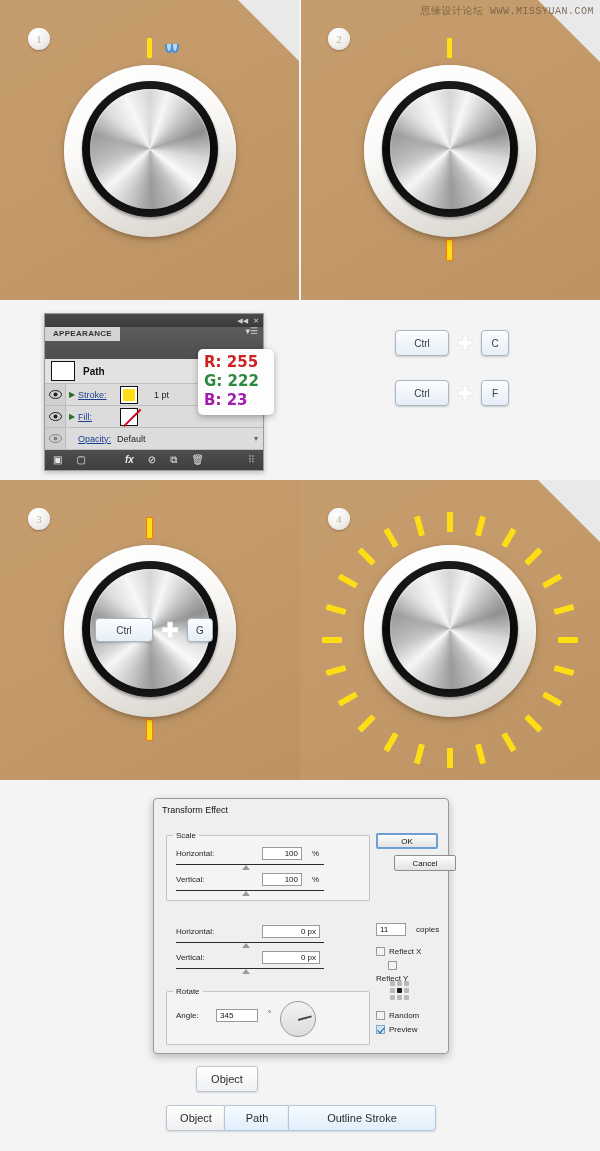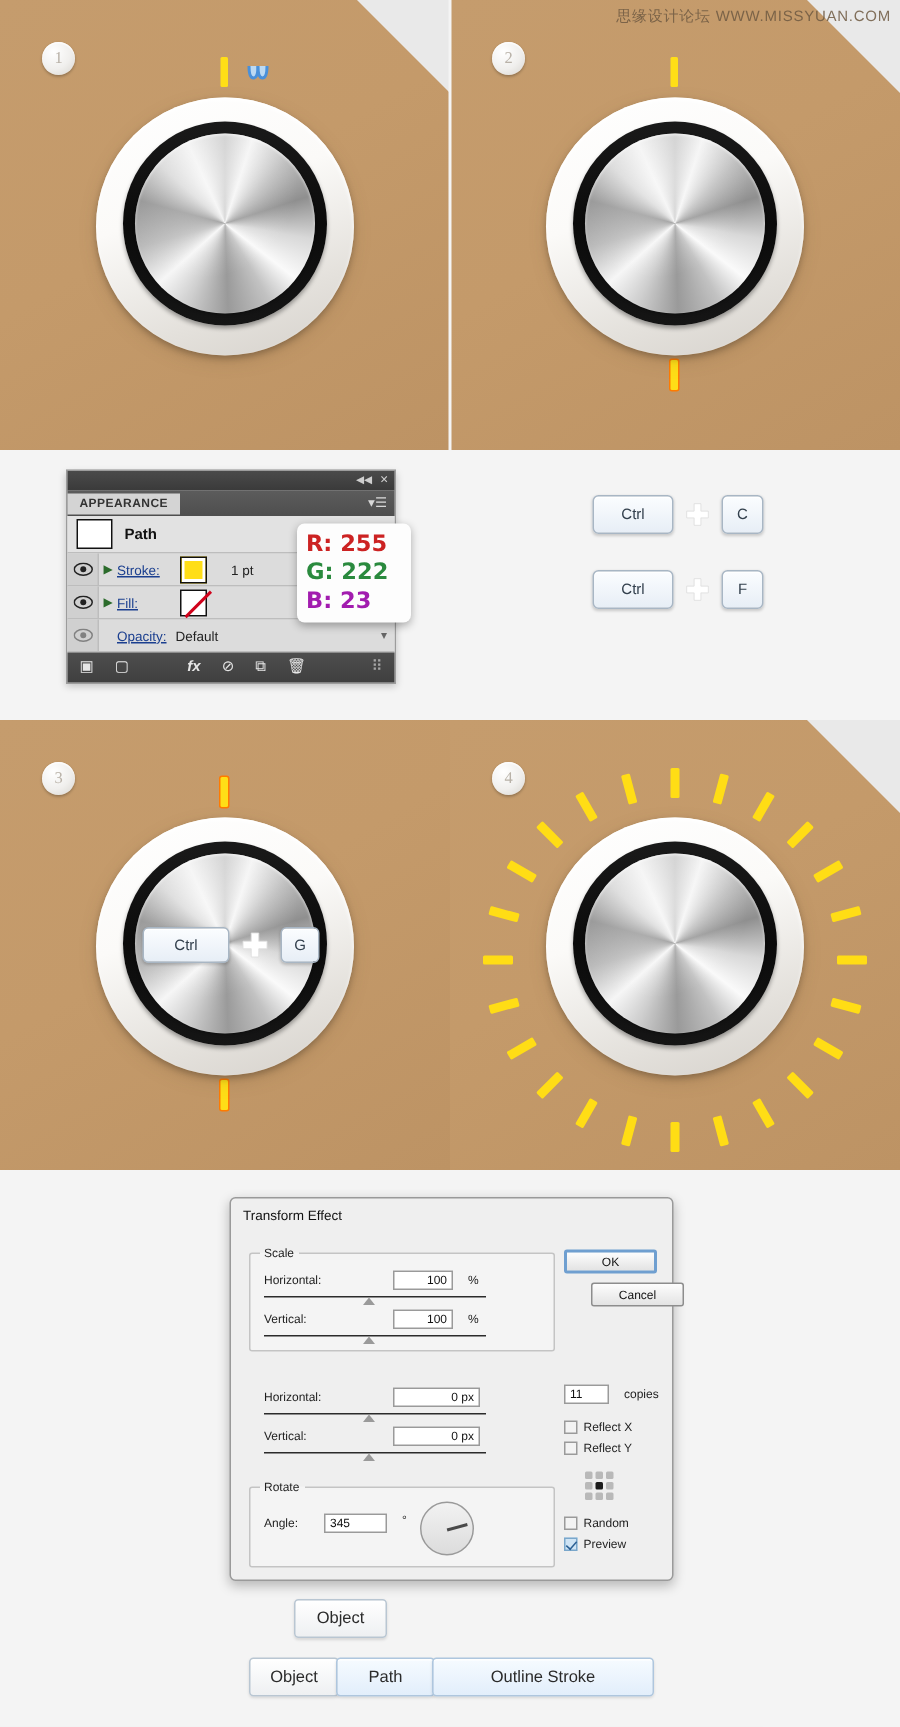--- a/index.html
+++ b/index.html
@@ -78,22 +78,22 @@
 
   .anchor-icon{position:absolute;width:16px;height:12px;}
 
   
   .ap-panel{position:absolute;left:44px;top:313px;width:218px;
             background:#d4d4d4;border:1px solid #9c9c9c;
             box-shadow:0 2px 5px rgba(0,0,0,.22);}
   .ap-topbar{height:13px;background:linear-gradient(180deg,#4a4a4a,#3a3a3a);
              display:flex;align-items:center;justify-content:flex-end;padding-right:4px;}
   .ap-topbar span{color:#cfcfcf;font-size:7px;margin-left:5px;line-height:1;}
-  .ap-tabrow{height:17px;background:linear-gradient(180deg,#5c5c5c,#4e4e4e);
-             display:flex;align-items:center;gap:32px;}
+  .ap-tabrow{height:32px;background:linear-gradient(180deg,#5c5c5c,#4e4e4e);
+             display:flex;align-items:flex-start;gap:32px;}
   .ap-tab{background:#d4d4d4;color:#333;font-size:8px;font-weight:bold;
           padding:3px 8px 3px 8px;letter-spacing:.3px;line-height:1;}
   .ap-menu{margin-left:auto;color:#d8d8d8;font-size:9px;padding-right:5px;line-height:1;}
   .ap-body{background:#d6d6d6;}
   .ap-row{display:flex;align-items:center;height:21px;border-bottom:1px solid #bdbdbd;
           background:#dcdcdc;}
   .ap-row.hdr{background:#e2e2e2;height:24px;}
   .ap-eye{width:20px;height:100%;display:flex;align-items:center;justify-content:center;
           border-right:1px solid #bdbdbd;background:#d0d0d0;}
   .ap-arrow{width:12px;text-align:center;color:#2b6b2b;font-size:8px;}
@@ -167,21 +167,21 @@
 
   
   .abtn{position:absolute;height:24px;border-radius:3px;border:1px solid #b9c6d2;
         display:flex;align-items:center;justify-content:center;font-size:11px;color:#2b2b2b;
         background:linear-gradient(180deg,#ffffff,#eef0f2);
         box-shadow:0 1px 2px rgba(0,0,0,.12), inset 0 1px 0 #fff;}
   .abtn.blue{background:linear-gradient(180deg,#f6fbff,#e2eefb);border-color:#aec6de;}
 
   .watermark{position:absolute;right:6px;top:4px;font-size:10px;color:#6f5a42;
              letter-spacing:.5px;white-space:nowrap;opacity:.85;
-             font-family:Liberation Sans, sans-serif;}
+             font-family:Liberation Mono, monospace;}
 </style>
 </head>
 <body>
 
 <div class="stage">
 
   <div class="panel p1">
     <div class="curl">
       <div class="tri-white"></div>
     </div>
@@ -418,21 +418,21 @@
       <div class="dbtn primary" style="left:214px;top:12px;width:62px;height:16px;line-height:13px;">OK</div>
       <div class="dbtn" style="left:214px;top:34px;width:62px;height:16px;line-height:15px;margin-left:18px;">Cancel</div>
 
       <input class="num" style="position: absolute; left: 214px; top: 102px; width: 30px; text-align: left;" value="11">
       <span class="unit" style="position:absolute;left:250px;top:104px;">copies</span>
 
       <div class="cbx" style="left:214px;top:126px;">
         <span class="box"></span>
         <span>Reflect X</span>
       </div>
-      <div class="cbx" style="left:214px;top:140px;">
+      <div class="cbx" style="left:214px;top:140px;flex-direction:column;">
         <span class="box"></span>
         <span>Reflect Y</span>
       </div>
 
       <div class="anchorgrid" style="left:228px;top:160px;">
         <i></i>
           <i></i>
           <i></i>
         <i></i>
           <i class="on"></i>

